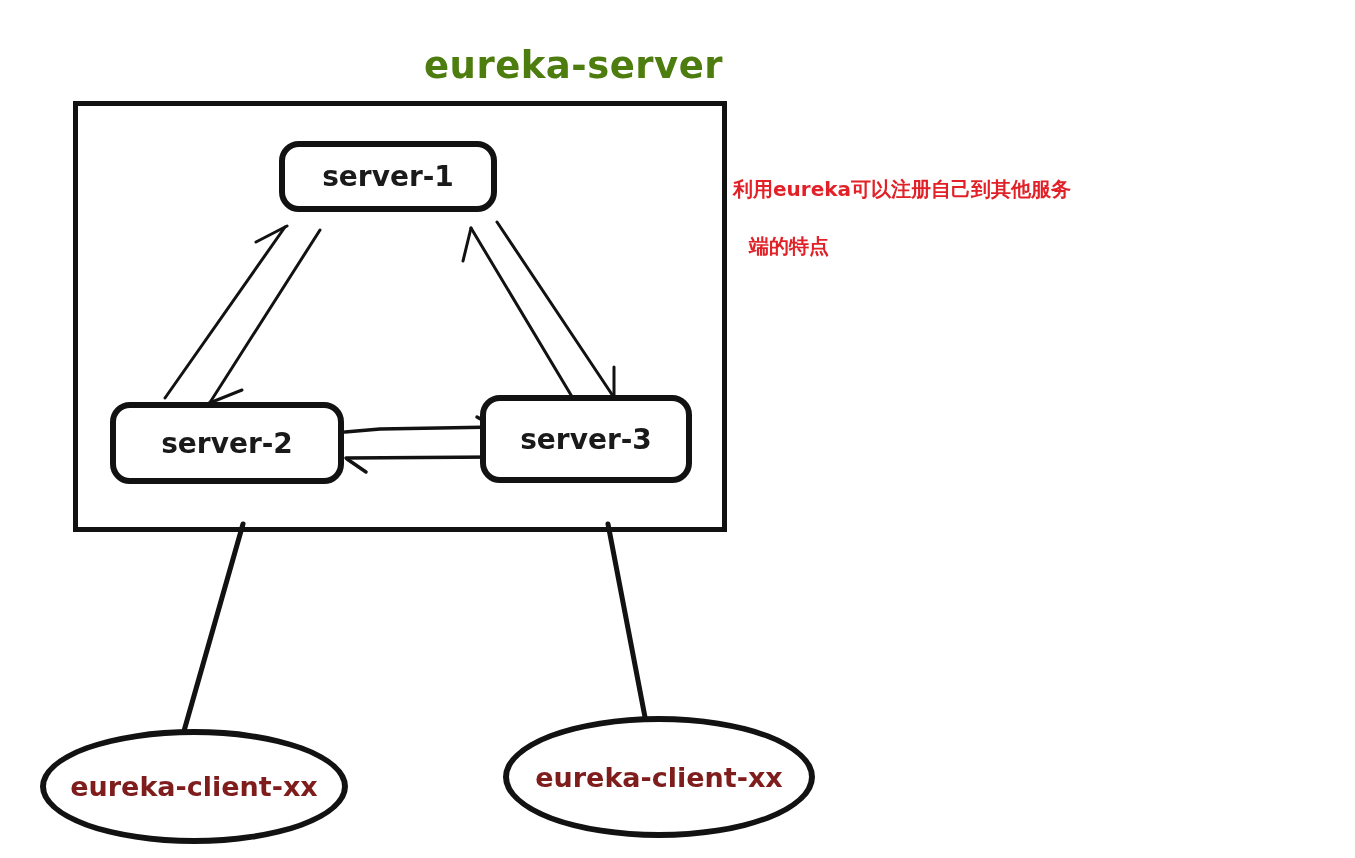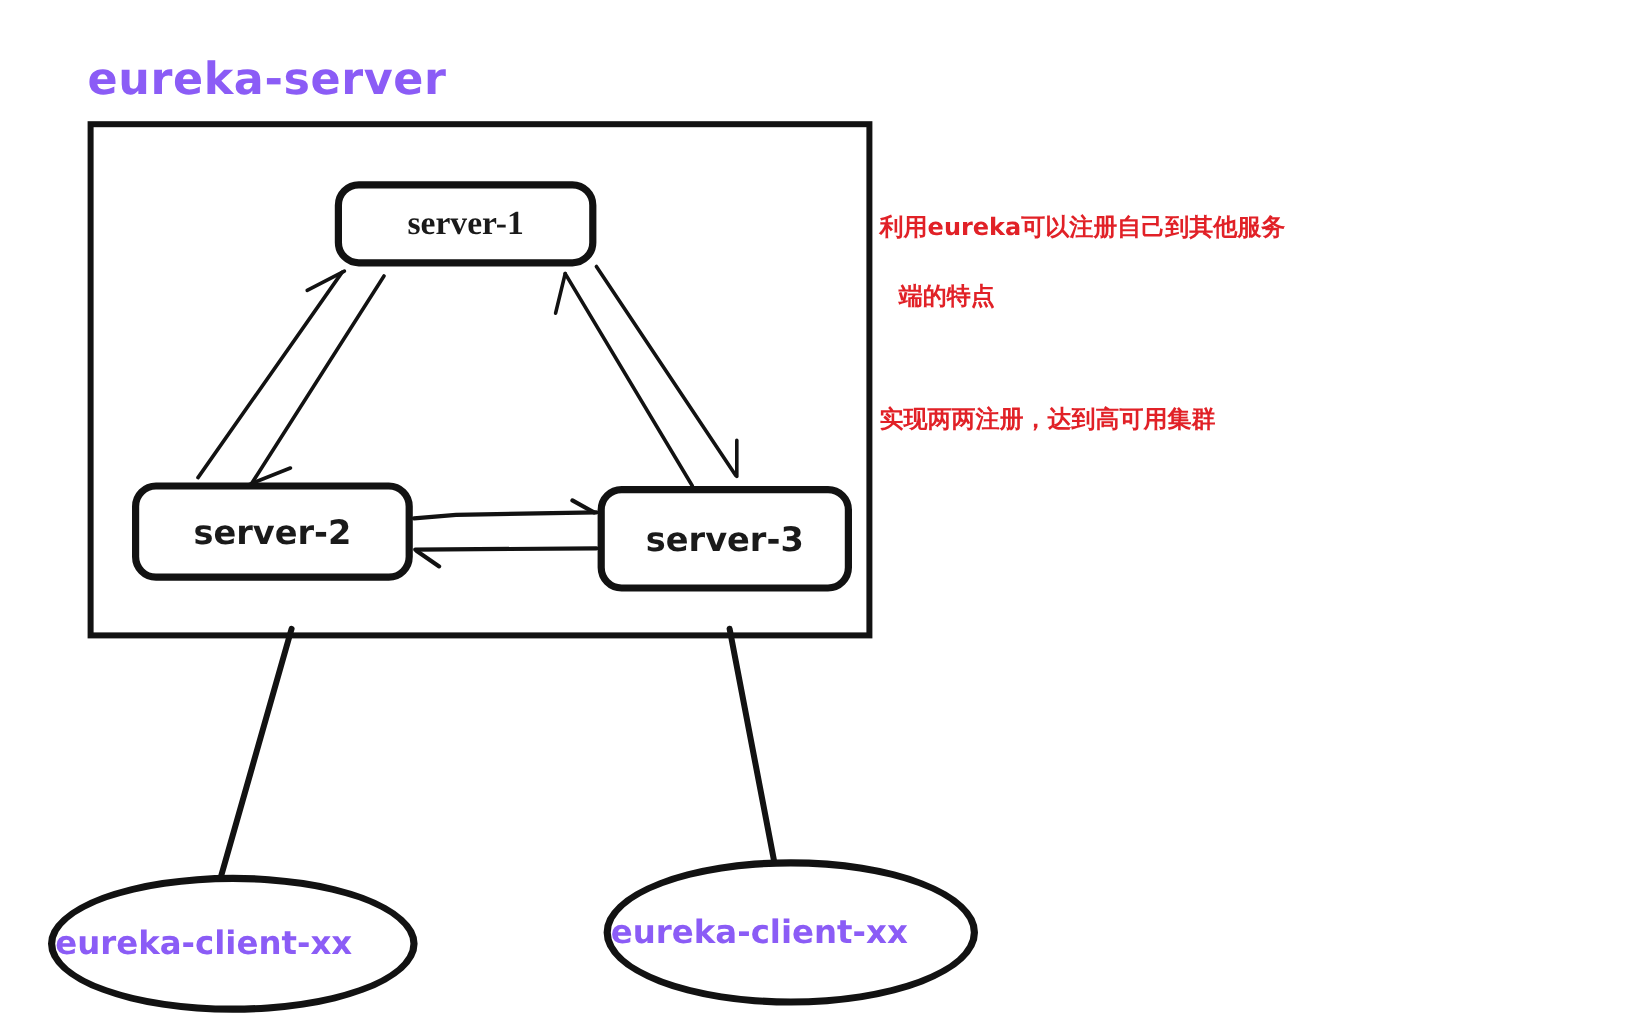--- a/index.html
+++ b/index.html
@@ -13,24 +13,24 @@
     width: 1355px;
     height: 858px;
     background: #ffffff;
     overflow: hidden;
   }
   .diagram-title {
     position: absolute;
     left: 73px;
     top: 44px;
     width: 650px;
-    text-align: left;
+    text-align: right;
     font-size: 37px;
     font-weight: bold;
-    color: #8b5cf6;
+    color: #4d7c0f;
     letter-spacing: 0.5px;
     z-index: 4;
   }
   .outer-rect {
     position: absolute;
     left: 73px;
     top: 101px;
     width: 644px;
     height: 421px;
     border: 5px solid #121212;
@@ -51,33 +51,34 @@
     border-radius: 20px;
     background: #ffffff;
     display: flex;
     align-items: center;
     justify-content: center;
     font-size: 28px;
     font-weight: bold;
     color: #1a1a1a;
     z-index: 3;
   }
-  .node-server1 { left: 279px; top: 151px; width: 206px; height: 59px; font-family: Liberation Serif, serif; }
+  .node-server1 { left: 279px; top: 141px; width: 206px; height: 59px; }
   .node-server2 { left: 110px; top: 402px; width: 222px; height: 70px; }
-  .node-server3 { left: 498px; top: 395px; width: 200px; height: 76px; margin-top: 10px; }
+  .node-server3 { left: 480px; top: 395px; width: 200px; height: 76px; }
   .client-ellipse {
     position: absolute;
     border: 6px solid #121212;
     border-radius: 50%;
     background: #ffffff;
     display: flex;
     align-items: center;
+    justify-content: center;
     font-size: 27px;
     font-weight: bold;
-    color: #8b5cf6;
+    color: #7f1d1d;
     z-index: 3;
   }
   .client-left { left: 40px; top: 729px; width: 296px; height: 103px; }
   .client-right { left: 503px; top: 716px; width: 300px; height: 110px; }
   .annotation {
     position: absolute;
     font-size: 20px;
     font-weight: bold;
     color: #e12127;
     white-space: nowrap;
@@ -150,15 +151,14 @@
   </div>
 
   <div class="client-ellipse client-right">
     <span>eureka-client-xx</span>
   </div>
 
   <div class="annotation annotation-1">利用eureka可以注册自己到其他服务</div>
 
   <div class="annotation annotation-2">端的特点</div>
 
-  <div class="annotation annotation-3">实现两两注册，达到高可用集群</div>
 
 </div>
 
 </body></html>

